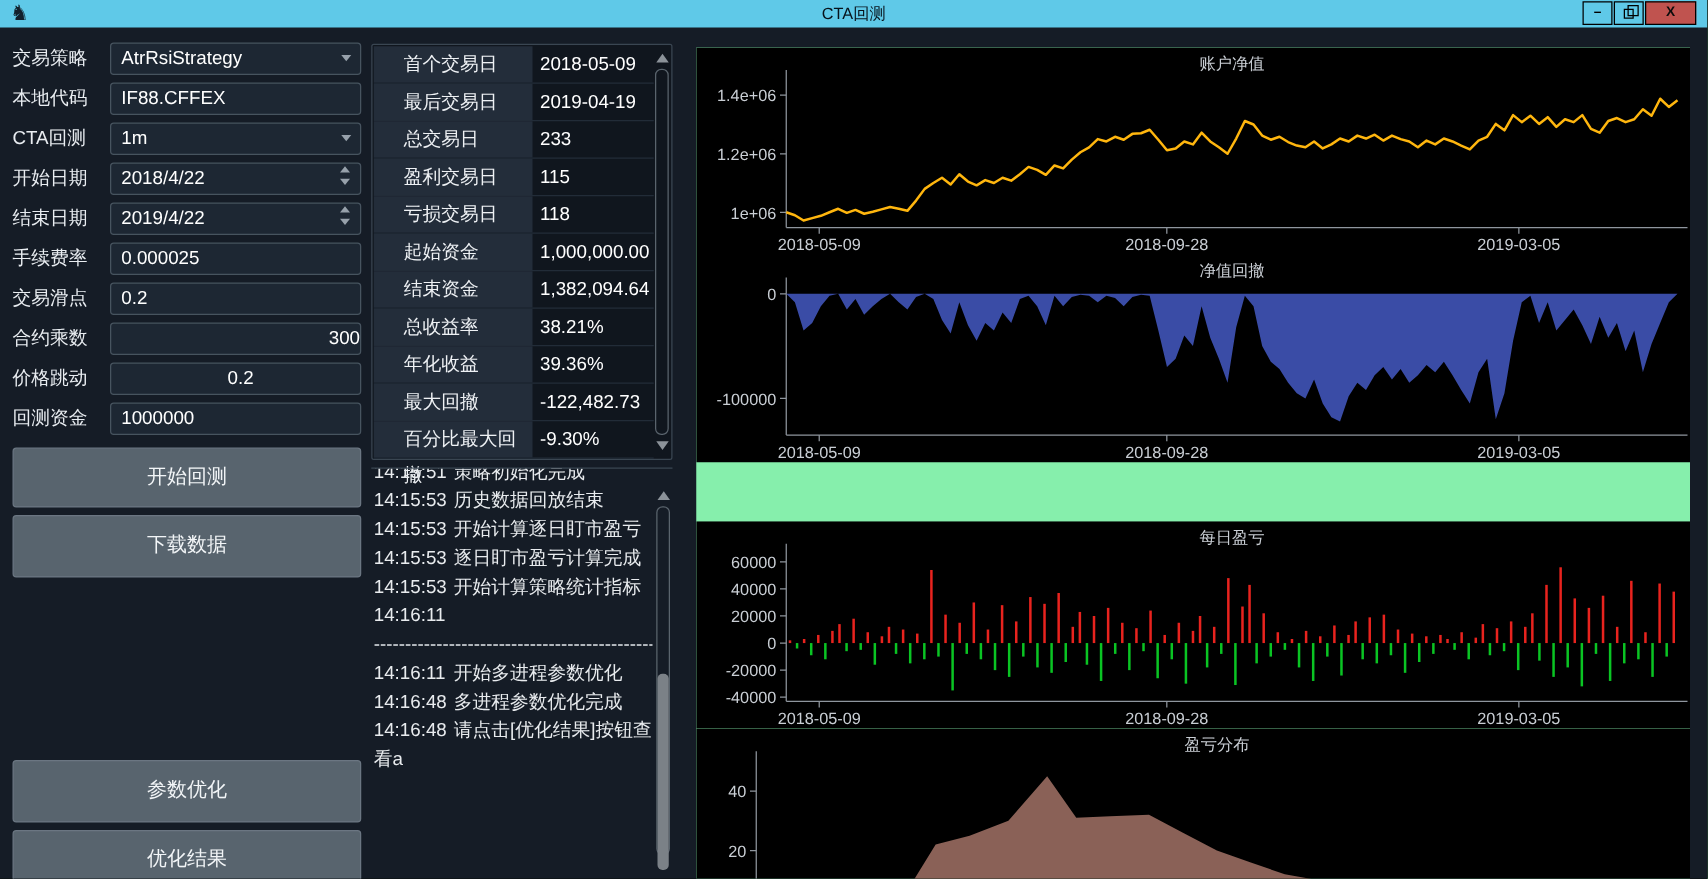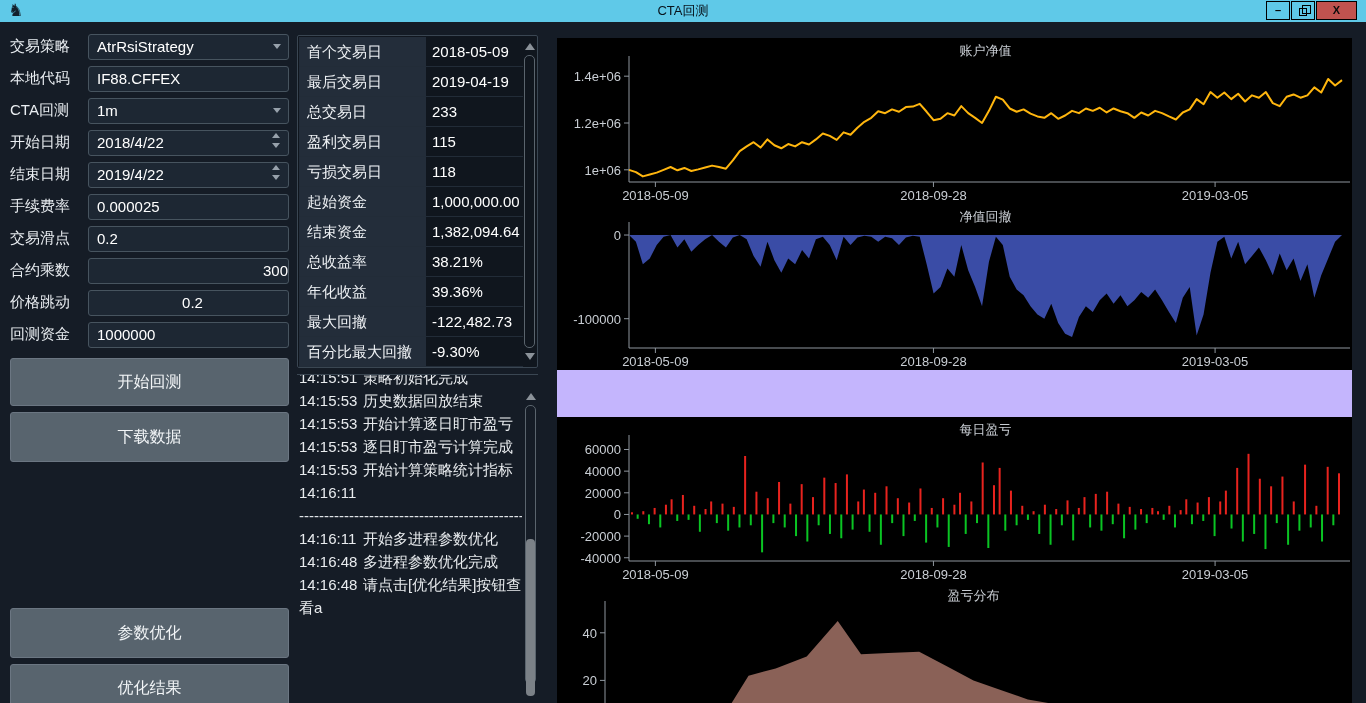--- a/index.html
+++ b/index.html
@@ -33,39 +33,39 @@
   .fctrl .spin .dn{width:0;height:0;border-left:4px solid transparent;border-right:4px solid transparent;
     border-top:5px solid #97a1ab;}
   .pbtn{position:absolute;left:10px;width:279px;background:#58646e;border:1px solid #6b7682;border-radius:3px;
     color:#f2f5f7;font-size:16px;text-align:center;}
 
   
   .stats{position:absolute;left:297px;top:35px;width:241px;height:333px;background:#10161e;
     border:1px solid #3a4652;border-radius:2px;}
   .srow{position:relative;height:30px;border-bottom:1px solid #222c38;}
   .srow .sl{position:absolute;left:0;top:0;width:127px;height:29px;background:#232d3a;color:#eef1f4;
-    font-size:15px;line-height:29px;padding-left:8px;}
+    font-size:15px;line-height:29px;padding-left:24px;}
   .srow .sv{position:absolute;left:128px;top:0;right:14px;height:29px;color:#fff;font-size:15px;line-height:29px;padding-left:5px;}
   .vscroll{position:absolute;right:1px;top:1px;bottom:1px;width:13px;}
   .vscroll .sarrow{position:absolute;left:2px;width:0;height:0;border-left:5px solid transparent;border-right:5px solid transparent;}
   .vscroll .sarrow.up{top:6px;border-bottom:7px solid #8b9299;}
   .vscroll .sarrow.dn{bottom:6px;border-top:7px solid #8b9299;}
   .vscroll .track{position:absolute;left:1px;right:1px;top:18px;bottom:18px;border:1px solid #5a646d;border-radius:5px;}
   .vscroll .thumb{position:absolute;left:2px;right:2px;background:#7b8187;border-radius:4px;}
 
   
   .logpane{position:absolute;left:297px;top:374px;width:241px;height:329px;border-top:1px solid #3a4652;
     overflow:hidden;color:#e8ebee;font-size:15px;}
   .loginner{position:absolute;left:2px;top:-9px;right:16px;}
   .logentry{line-height:23px;word-break:break-all;}
   .logentry .t{display:inline-block;width:64px;}
   .logdash{line-height:23px;color:#dfe3e7;overflow:hidden;white-space:nowrap;}
 
   
-  .charts{position:absolute;left:557px;top:38px;width:795px;height:665px;background:#c4b5fd;}
+  .charts{position:absolute;left:557px;top:38px;width:795px;height:665px;background:#86efac;}
   .chart{position:relative;}
   svg text{font-family:"Liberation Sans","DejaVu Sans",sans-serif;}
 </style>
 </head>
 <body>
 
 <div class="window">
 
   <div class="titlebar">
     <span class="app-icon">♞</span>

